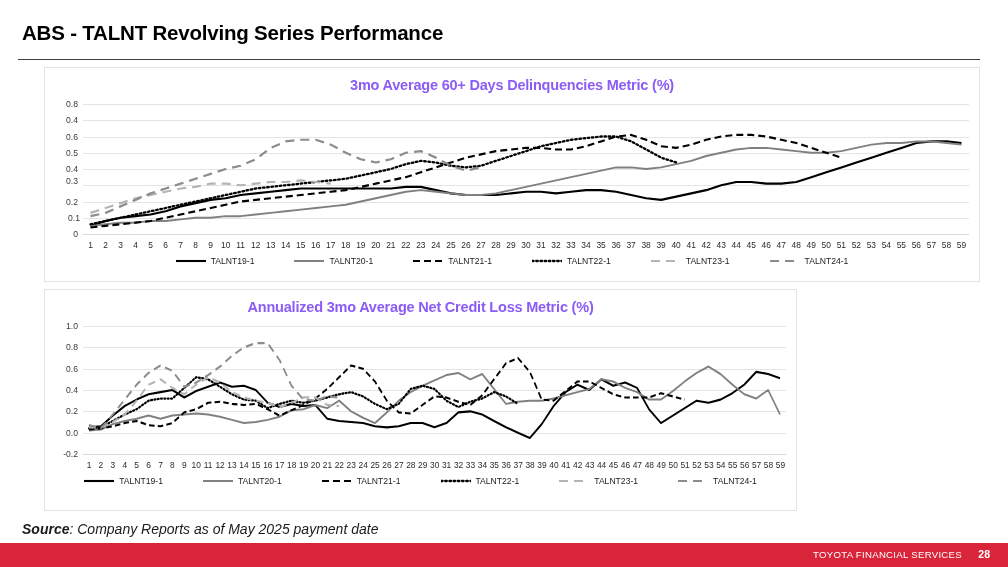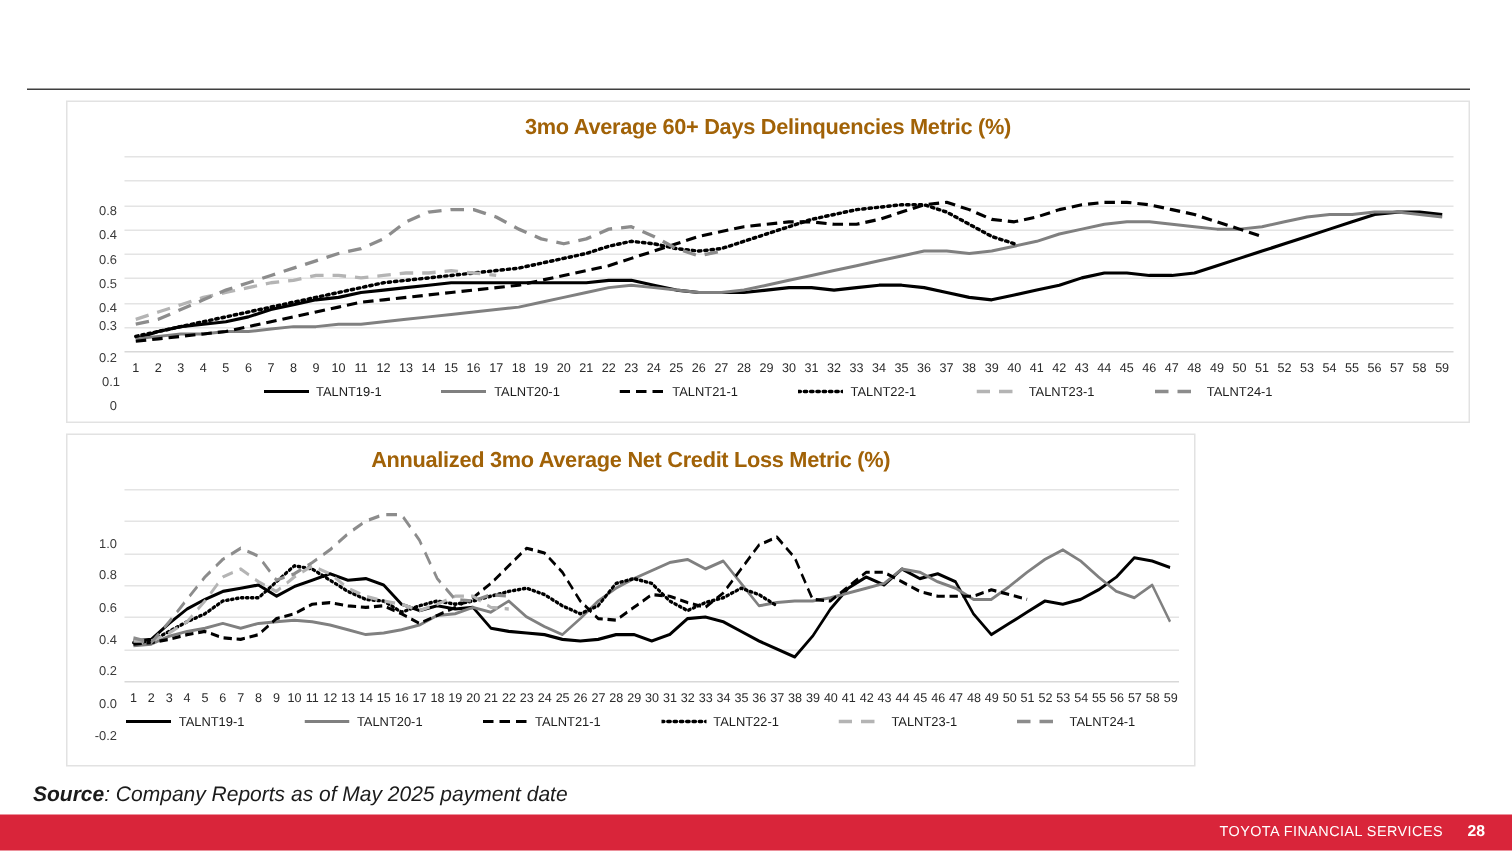--- a/index.html
+++ b/index.html
@@ -29,21 +29,21 @@
     position: absolute;
     background: #ffffff;
     border: 1px solid #e2e2e2;
   }
   #panel-delinquency { left: 44px; top: 67px; width: 936px; height: 215px; }
   #panel-netcreditloss { left: 44px; top: 289px; width: 753px; height: 222px; }
 
   .chart-title {
     position: absolute; left: 0; top: 9px; width: 100%;
     text-align: center;
-    font-size: 14.5px; font-weight: bold; color: #a16207;
+    font-size: 14.5px; font-weight: bold; color: #8b5cf6;
     letter-spacing: -0.2px;
   }
 
   .plot {
     position: absolute;
     left: 38px;
     right: 10px;
   }
   #plot-delinquency { top: 36px; height: 130px; }
   #plot-netcreditloss { top: 36px; height: 128px; }
@@ -56,21 +56,20 @@
 
   .ylabel {
     position: absolute;
     right: 100%;
     margin-right: 5px;
     transform: translateY(-50%);
     font-size: 8.6px; color: #3a3a3a;
     white-space: nowrap;
     text-align: right;
     width: 34px;
-    margin-top: 36px;
   }
 
   .xaxis {
     position: absolute; left: 38px; right: 10px;
     height: 14px;
     display: flex;
   }
   #xaxis-delinquency { top: 170px; }
   #xaxis-netcreditloss { top: 168px; }
   .xtick {
@@ -114,20 +113,21 @@
   #footer-page {
     position: absolute; right: 18px; top: 548px;
     font-size: 10.5px; font-weight: bold; color: #ffffff;
   }
 </style>
 </head>
 <body>
 
 <div id="slide">
 
+  <div id="page-title">ABS - TALNT Revolving Series Performance</div>
   <div id="title-rule"></div>
 
   <div class="panel" id="panel-delinquency">
     <div class="chart-title">3mo Average 60+ Days Delinquencies Metric (%)</div>
     <div class="plot" id="plot-delinquency">
         <div class="gridline baseline" style="top: 130px;"></div>
         <div class="ylabel" style="top: 130px;">0</div>
         <div class="gridline" style="top: 113.75px;"></div>
         <div class="ylabel" style="top: 113.75px; padding-left: 24px;">0.1</div>
         <div class="gridline" style="top: 97.5px;"></div>

